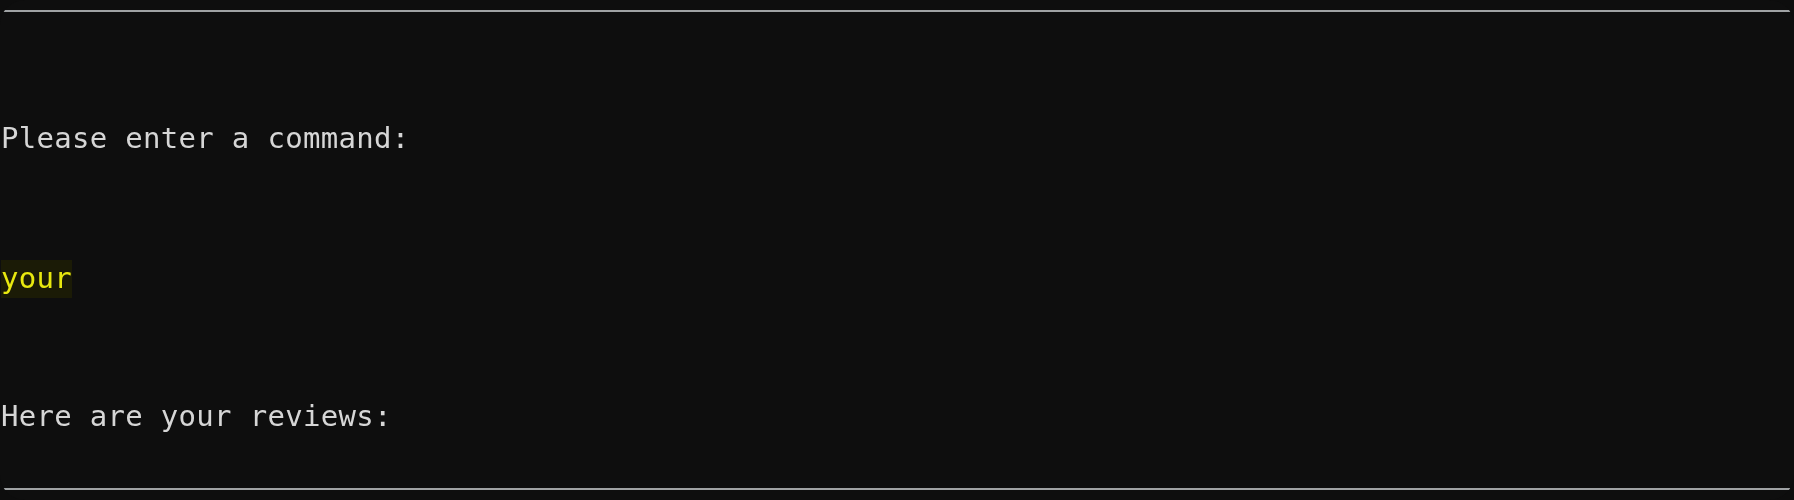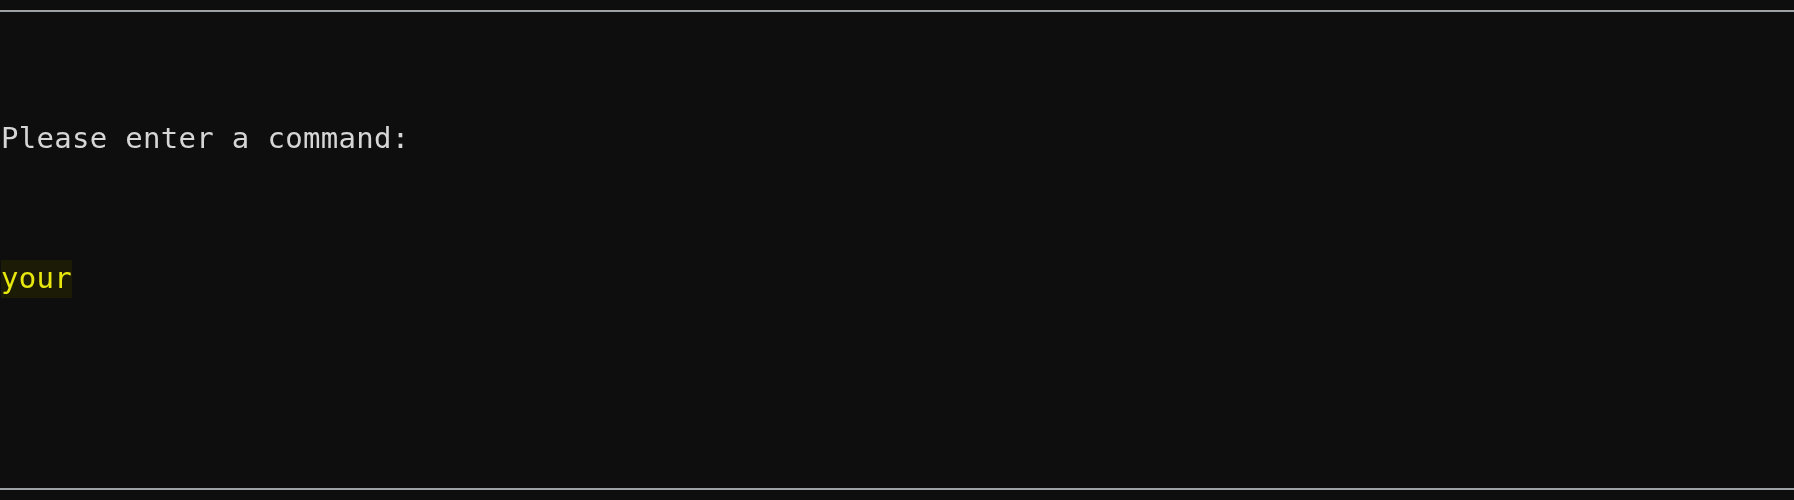--- a/index.html
+++ b/index.html
@@ -12,20 +12,21 @@
     position: relative;
     width: 1794px;
     height: 500px;
     background: #0e0e0e;
     overflow: hidden;
     font-family: "DejaVu Sans Mono", "Liberation Mono", monospace;
     font-size: 29px;
     line-height: 34.7px;
     color: #d4d4d4;
     letter-spacing: 0.3px;
+    border-radius: 25px;
     -webkit-font-smoothing: antialiased;
   }
 
   .rule {
     position: absolute;
     left: 0;
     width: 1794px;
     height: 2px;
     background: #b9bcbe;
     opacity: 0.85;
@@ -69,20 +70,21 @@
 <div id="screen">
 
   <div class="rule rule-top"></div>
 
   <div class="term-body">
 
     <span class="line fg-default">Please enter a command:</span>
 
     <span class="line"><span class="cmd-echo">your</span></span>
 
+    <span class="line fg-default">Here are your reviews:</span>
 
     
 
     
 
     
 
     
 
     

